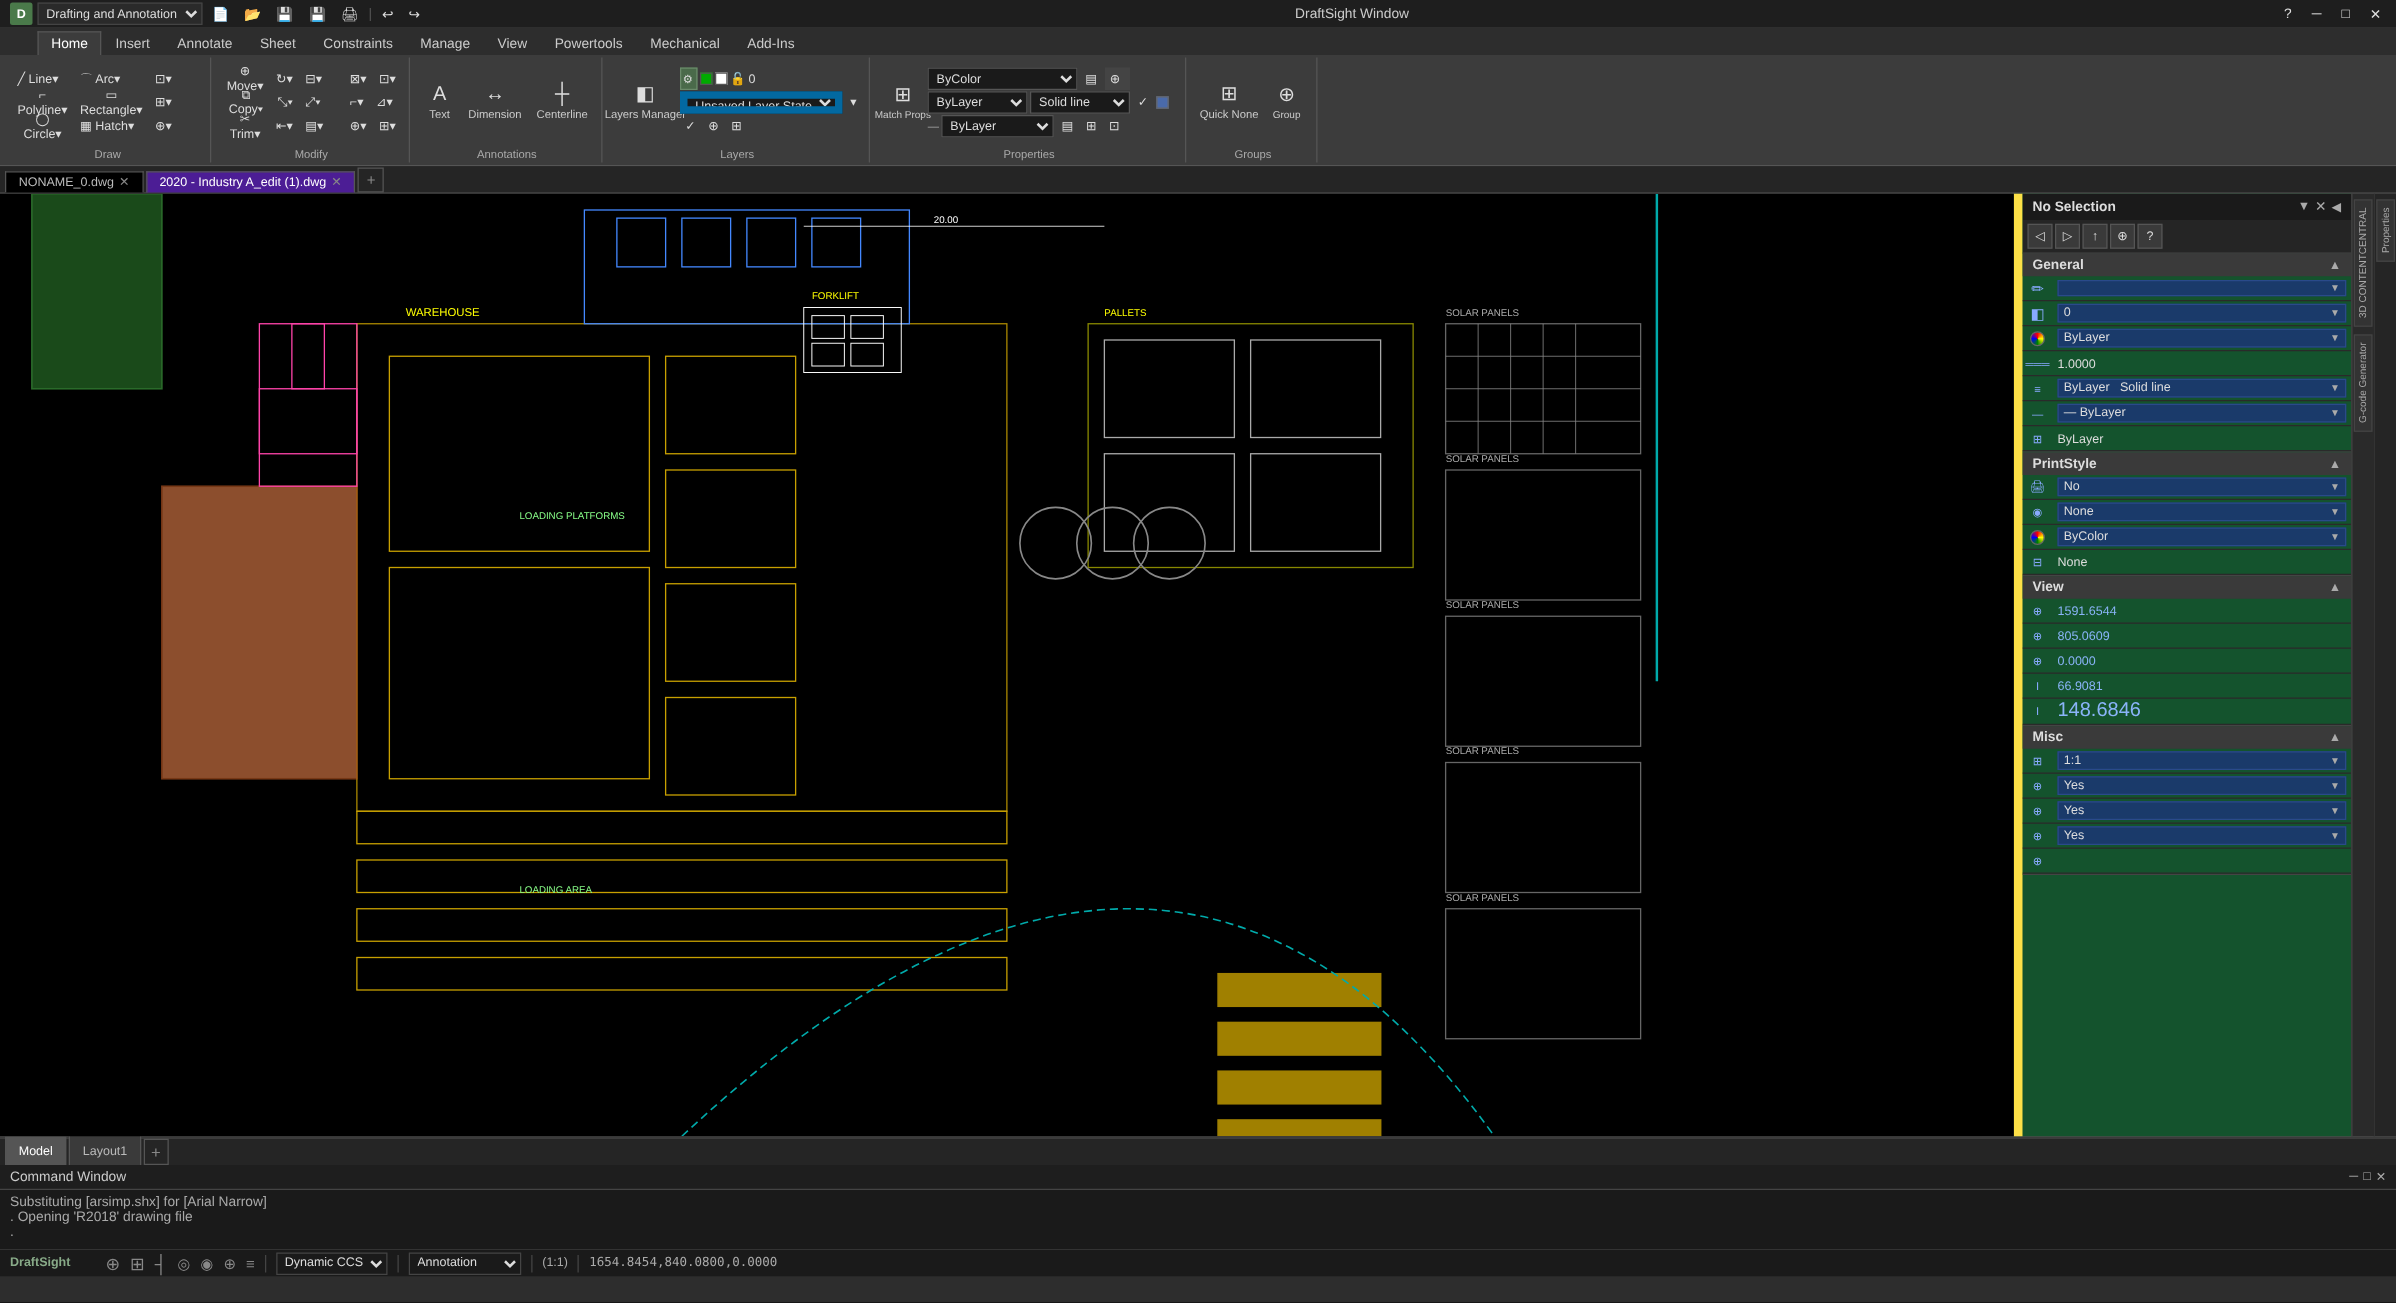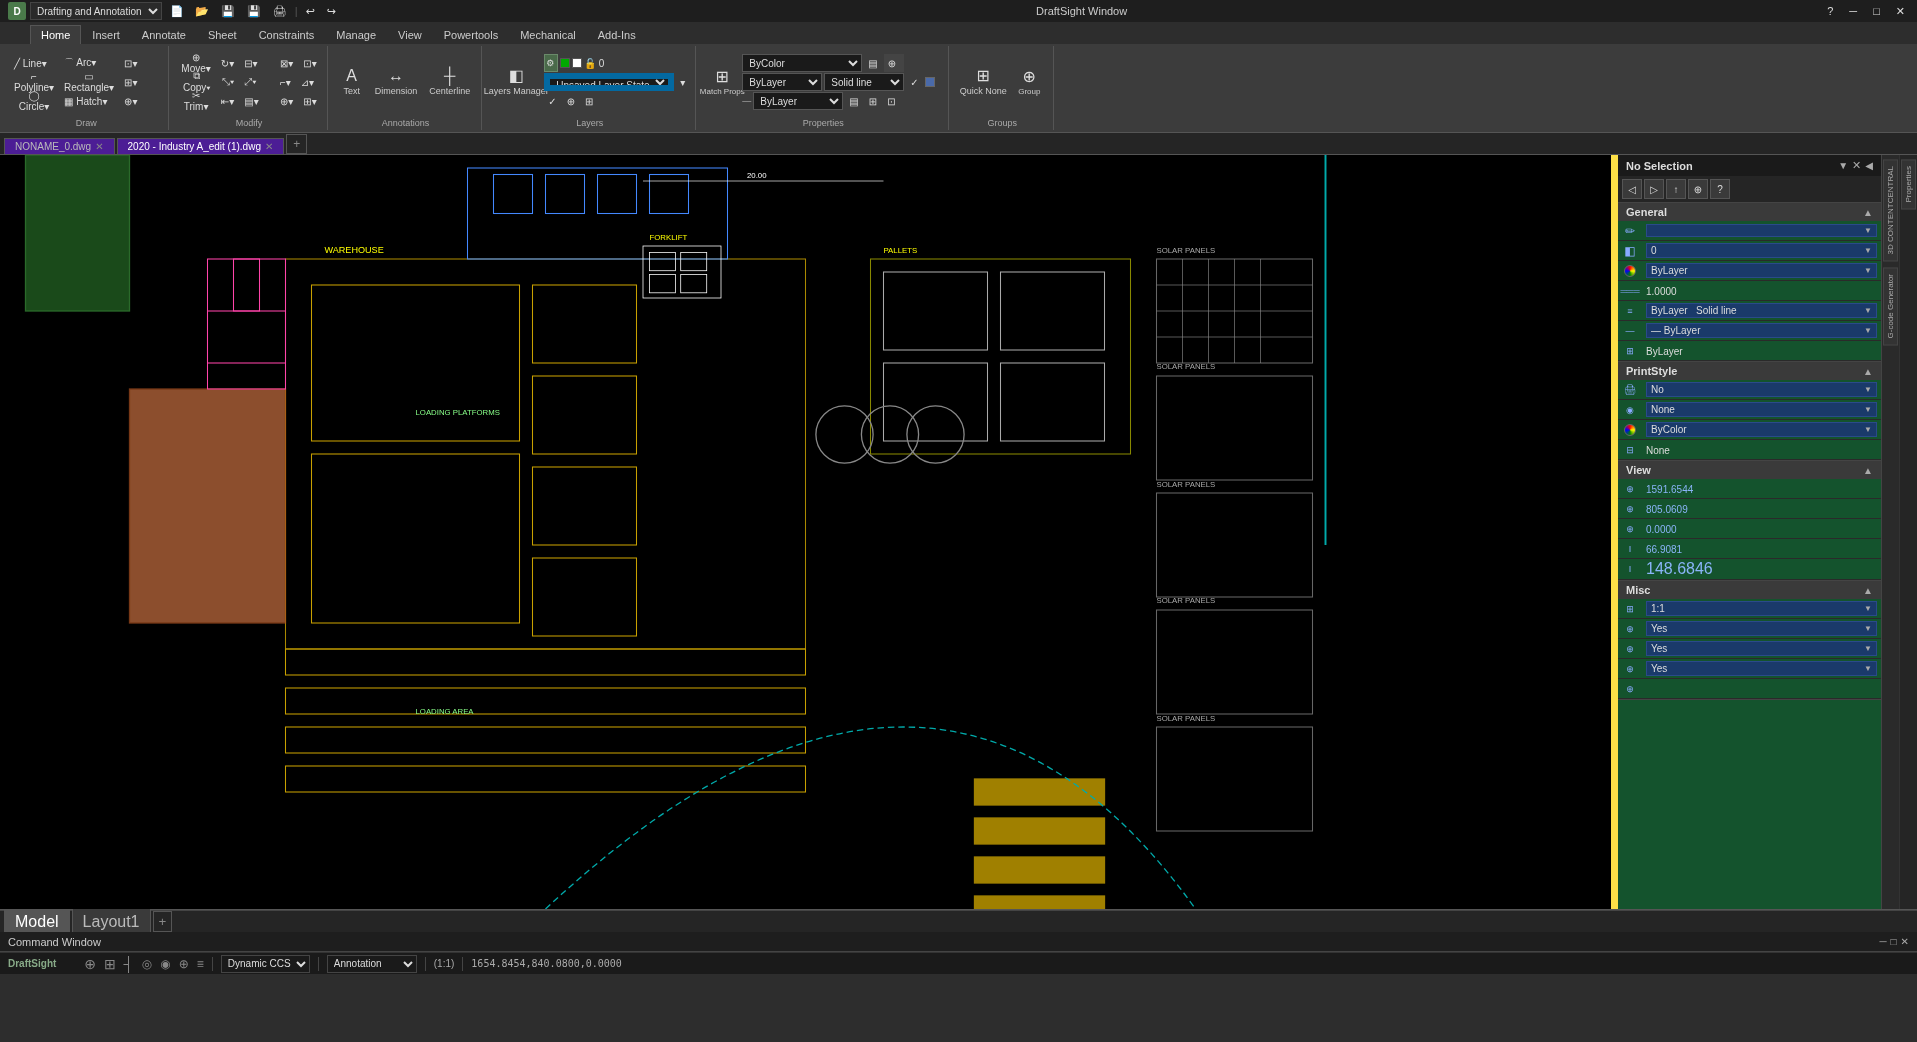--- a/index.html
+++ b/index.html
@@ -26,21 +26,21 @@
 
     .ribbon-group-rows { display: flex; flex-direction: column; gap: 1px; justify-content: center; flex: 1; }
     .ribbon-row { display: flex; align-items: center; gap: 2px; }
 
     
     select { background: #2a2a2a; color: #ddd; border: 1px solid #555; font-size: 10px; height: 18px; padding: 0 2px; }
     .tb-btn { background: transparent; border: 1px solid transparent; color: #ddd; padding: 1px 3px; cursor: pointer; font-size: 11px; }
 
     
     #doc-tabs { background: #252525; height: 22px; display: flex; align-items: flex-end; padding-left: 4px; border-bottom: 1px solid #555; }
-    .doc-tab { background: #4c1d95; border: 1px solid #555; border-bottom: none; padding: 2px 10px; font-size: 10px; color: #bbb; cursor: pointer; display: flex; align-items: center; gap: 4px; margin-right: 2px; }
+    .doc-tab { background: #000000; border: 1px solid #555; border-bottom: none; padding: 2px 10px; font-size: 10px; color: #bbb; cursor: pointer; display: flex; align-items: center; gap: 4px; margin-right: 2px; }
     .doc-tab.active { background: #4c1d95; color: #fff; justify-content: center; }
     .doc-tab-close { font-size: 10px; color: #888; cursor: pointer; }
     .doc-tab-add { background: transparent; border: 1px solid #555; padding: 2px 6px; color: #888; cursor: pointer; font-size: 12px; }
 
     
     #main-layout { display: flex; height: calc(1042px - 22px - 88px - 22px - 22px - 22px - 90px - 22px); }
 
     
     #canvas-area { flex: 1; background: #000; position: relative; overflow: hidden; }
 
@@ -57,21 +57,21 @@
 
     
     #bottom-area { height: 112px; border-top: 1px solid #555; display: flex; flex-direction: column; }
     #command-window-header { background: #1e1e1e; height: 20px; display: flex; align-items: center; padding: 0 8px; justify-content: space-between; font-size: 11px; color: #ccc; border-bottom: 1px solid #444; }
     #command-content { flex: 1; background: #1a1a1a; padding: 4px 8px; font-size: 11px; color: #aaa; overflow-y: auto; }
     #status-bar { background: #1a1a1a; height: 22px; display: flex; align-items: center; padding: 0 8px; gap: 8px; font-size: 10px; color: #aaa; border-top: 1px solid #333; }
     .status-divider { width: 1px; height: 14px; background: #444; }
 
     
     #layout-tabs { background: #252525; height: 22px; display: flex; align-items: center; padding-left: 4px; border-top: 1px solid #444; }
-    .layout-tab { background: #3a3a3a; border: 1px solid #555; padding: 16px 10px; font-size: 16px; color: #bbb; cursor: pointer; margin-right: 2px; }
+    .layout-tab { background: #3a3a3a; border: 1px solid #555; padding: 16px 10px; font-size: 10px; color: #bbb; cursor: pointer; margin-right: 2px; }
     .layout-tab.active { background: #555; color: #fff; }
     .layout-tab-add { background: transparent; border: 1px solid #555; padding: 2px 5px; color: #888; cursor: pointer; }
 
     
     .dd-arrow { font-size: 8px; color: #aaa; }
 
     
     .layer-btn { background: #4a6a4a; border: 1px solid #6a8a6a; color: #ddd; padding: 1px 3px; font-size: 9px; cursor: pointer; }
 
     
@@ -711,20 +711,26 @@
     <button class="layout-tab-add">+</button>
   </div>
 
   <div id="command-window-header">
     <span>Command Window</span>
     <div style="display:flex;gap:4px;">
       <button style="background:transparent;border:none;color:#aaa;cursor:pointer;font-size:10px;">─</button>
       <button style="background:transparent;border:none;color:#aaa;cursor:pointer;font-size:10px;">□</button>
       <button style="background:transparent;border:none;color:#aaa;cursor:pointer;font-size:10px;">✕</button>
     </div>
+  </div>
+  <div id="command-content">
+    <div style="color:#aaa;font-size:11px;">Substituting [arsimp.shx] for [Arial Narrow]</div>
+    <div style="color:#aaa;font-size:11px;">. Opening 'R2018' drawing file</div>
+    <div style="color:#aaa;font-size:11px;">.</div>
+    <div style="color:#ddd;font-size:11px;">_</div>
   </div>
 
   <div id="status-bar">
     <span style="color:#88aa88;font-weight:bold;margin-right:20px;">DraftSight</span>
     <button style="background:transparent;border:none;color:#888;cursor:pointer;font-size:14px;" title="Snap">⊕</button>
     <button style="background:transparent;border:none;color:#888;cursor:pointer;font-size:14px;" title="Grid">⊞</button>
     <button style="background:transparent;border:none;color:#888;cursor:pointer;font-size:14px;" title="Ortho">┤</button>
     <button style="background:transparent;border:none;color:#888;cursor:pointer;font-size:12px;" title="Polar">◎</button>
     <button style="background:transparent;border:none;color:#888;cursor:pointer;font-size:12px;" title="OSnap">◉</button>
     <button style="background:transparent;border:none;color:#888;cursor:pointer;font-size:12px;" title="OTrack">⊕</button>

